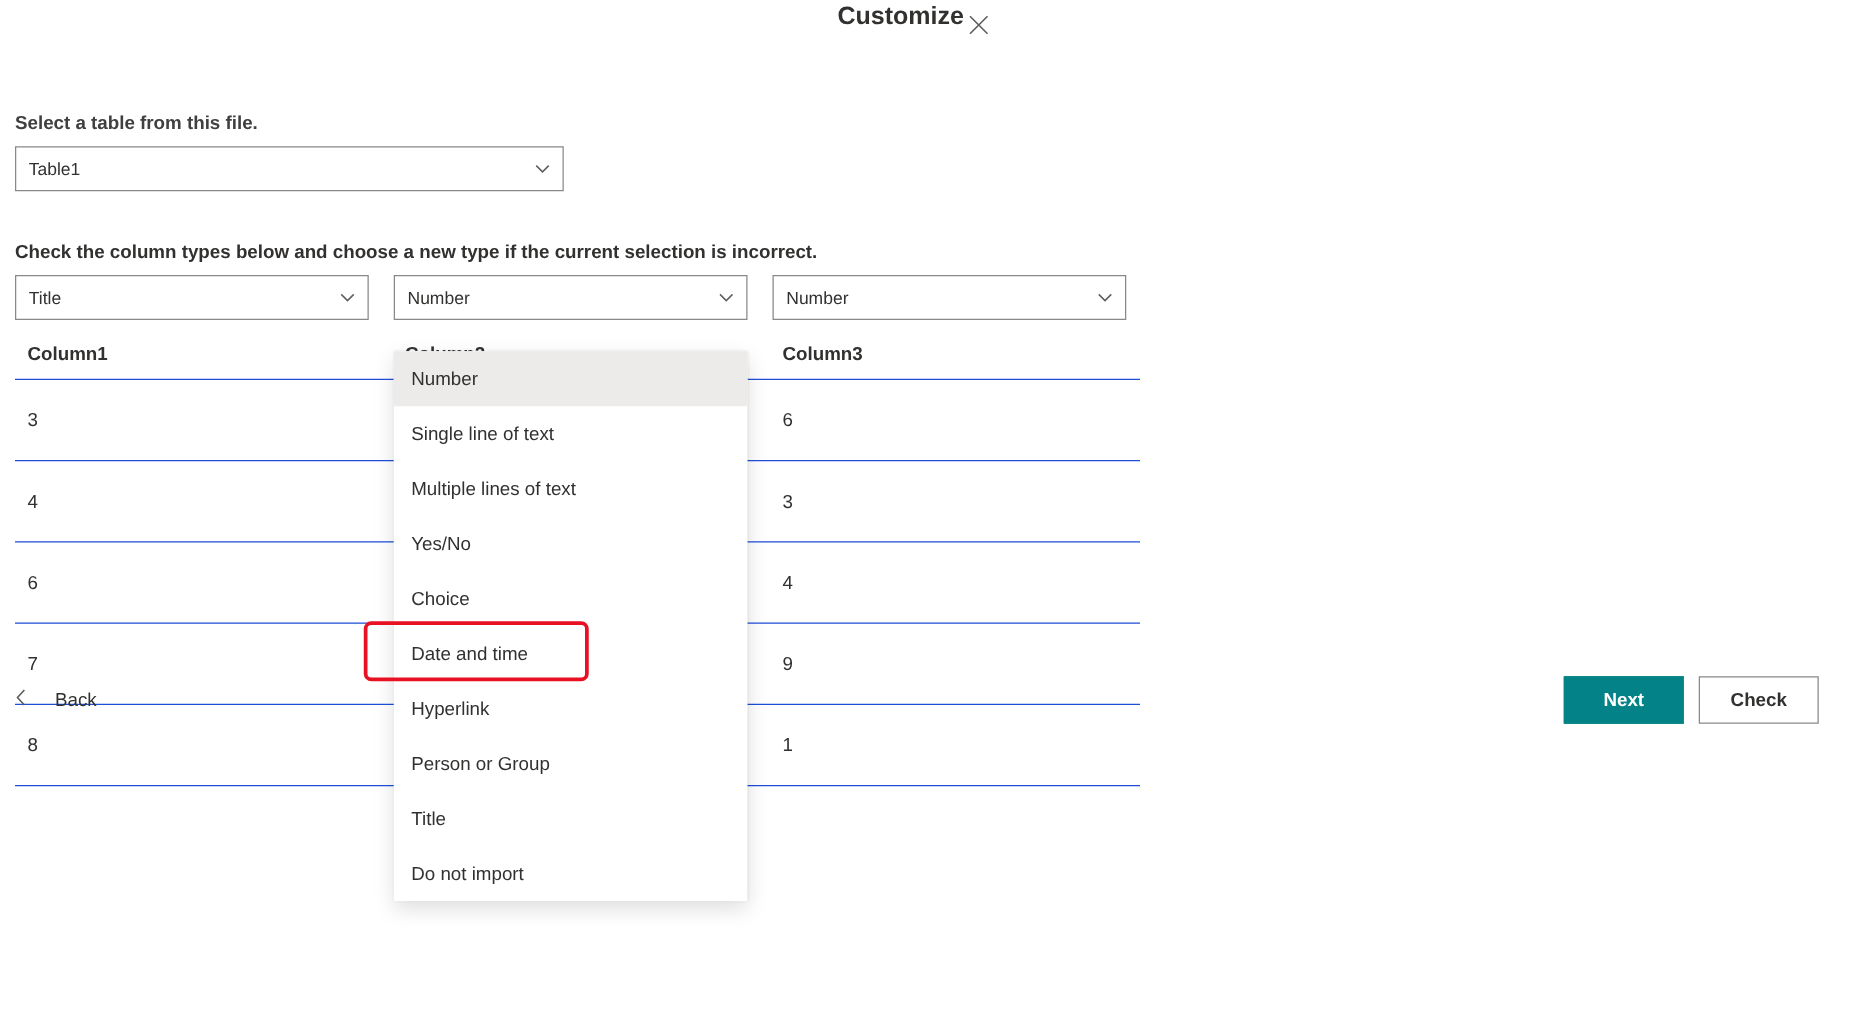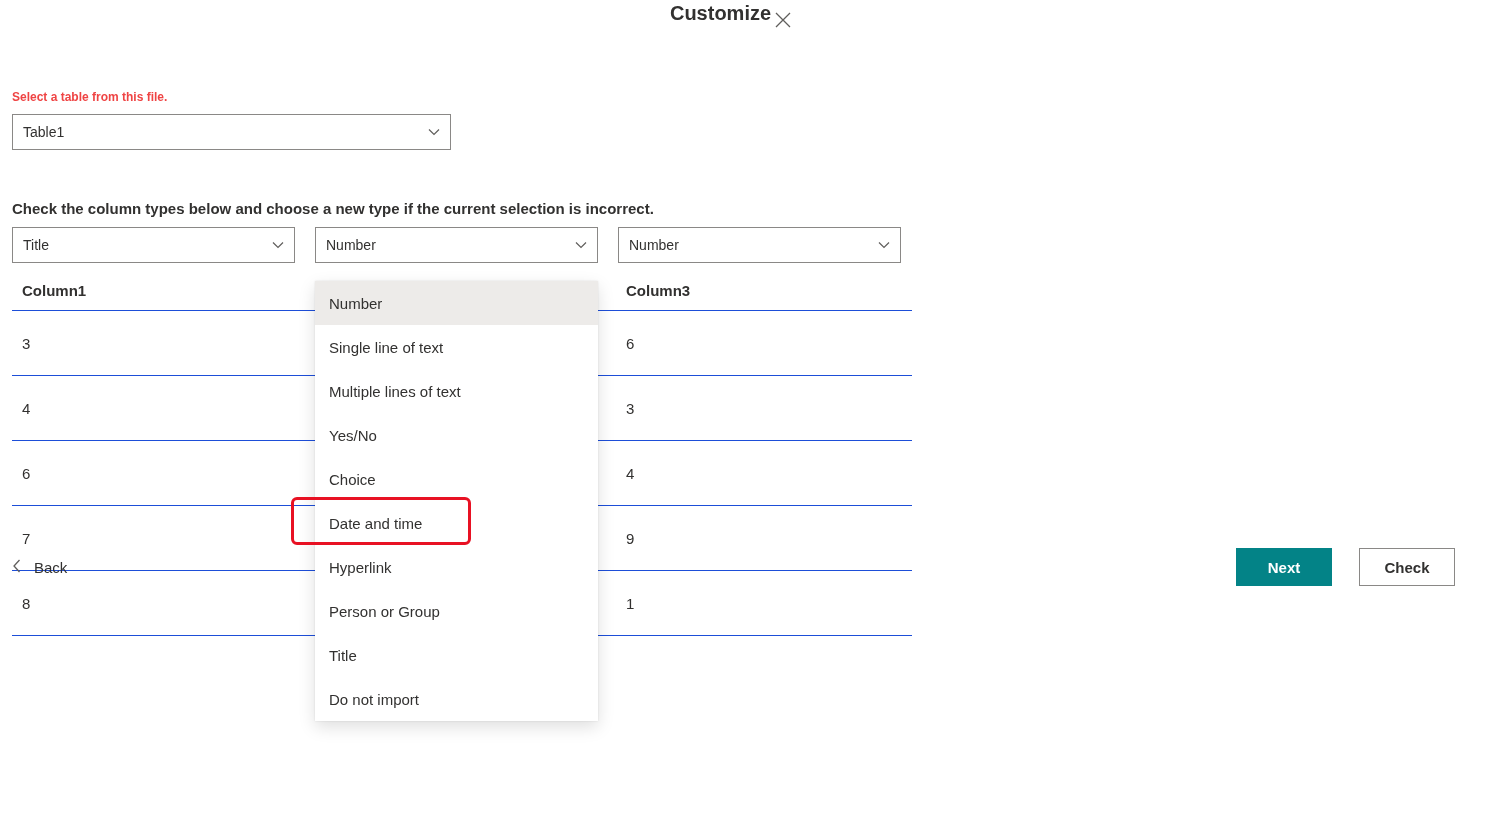--- a/index.html
+++ b/index.html
@@ -30,41 +30,41 @@
     color: #323130;
   }
   .close-btn {
     cursor: pointer;
     padding: 4px;
     margin-right: 20px;
     margin-top: 6px;
   }
   .close-btn svg { display: block; }
   .section-label {
-    font-size: 12px;
-    font-weight: 600;
-    color: #ef4444;
+    font-size: 15px;
+    font-weight: 600;
+    color: #404040;
   }
   .select-table-label { margin-top: 58px; }
   .dropdown {
     border: 1px solid #8a8886;
     background: #fff;
     display: flex;
     align-items: center;
     justify-content: space-between;
     padding: 6px 10px;
     height: 36px;
     cursor: pointer;
   }
   .table-dropdown {
     width: 439px;
     margin-top: 10px;
   }
   .instruction {
-    margin-top: 50px;
+    margin-top: 40px;
     font-size: 15px;
     font-weight: 600;
   }
   .columns-row {
     display: flex;
     gap: 20px;
     margin-top: 10px;
     position: relative;
   }
   .col-dropdown {
@@ -128,26 +128,26 @@
     bottom: 50px;
     left: 12px;
     right: 30px;
     display: flex;
     justify-content: space-between;
     align-items: center;
   }
   .back-btn {
     display: flex;
     align-items: center;
-    gap: 12px;
-    cursor: pointer;
-    font-size: 15px;
-    color: #323130;
-  }
-  .action-btns { display: flex; gap: 27px; }
+    gap: 22px;
+    cursor: pointer;
+    font-size: 15px;
+    color: #323130;
+  }
+  .action-btns { display: flex; gap: 12px; }
   .btn {
     height: 38px;
     min-width: 96px;
     padding: 0 22px;
     font-size: 15px;
     font-weight: 600;
     border: 1px solid #8a8886;
     background: #fff;
     cursor: pointer;
     display: flex;

